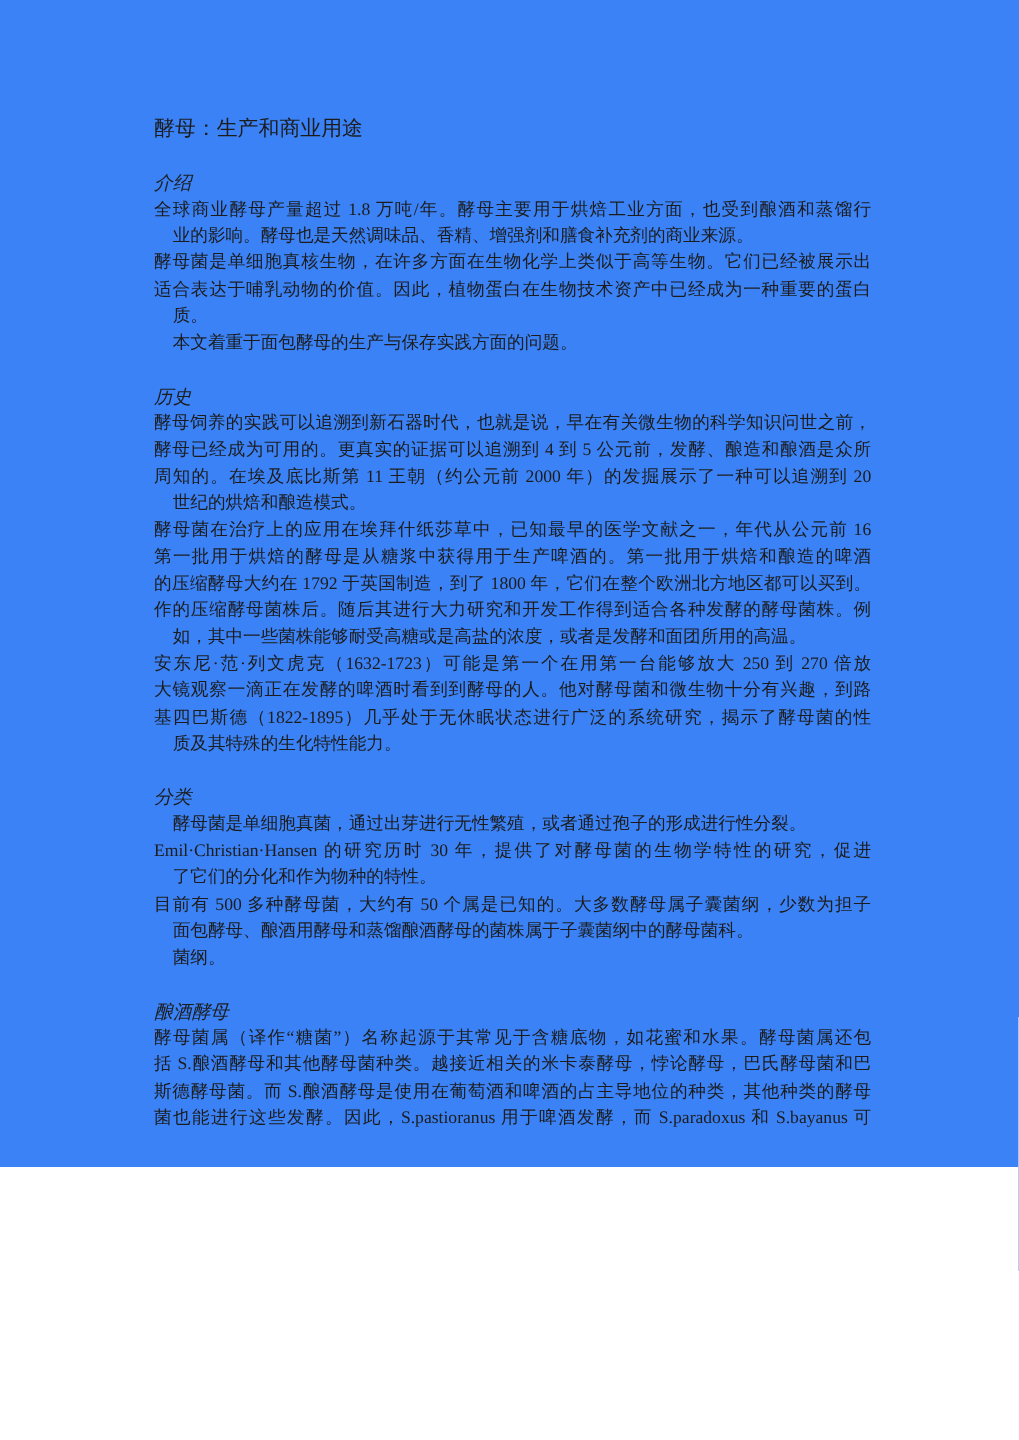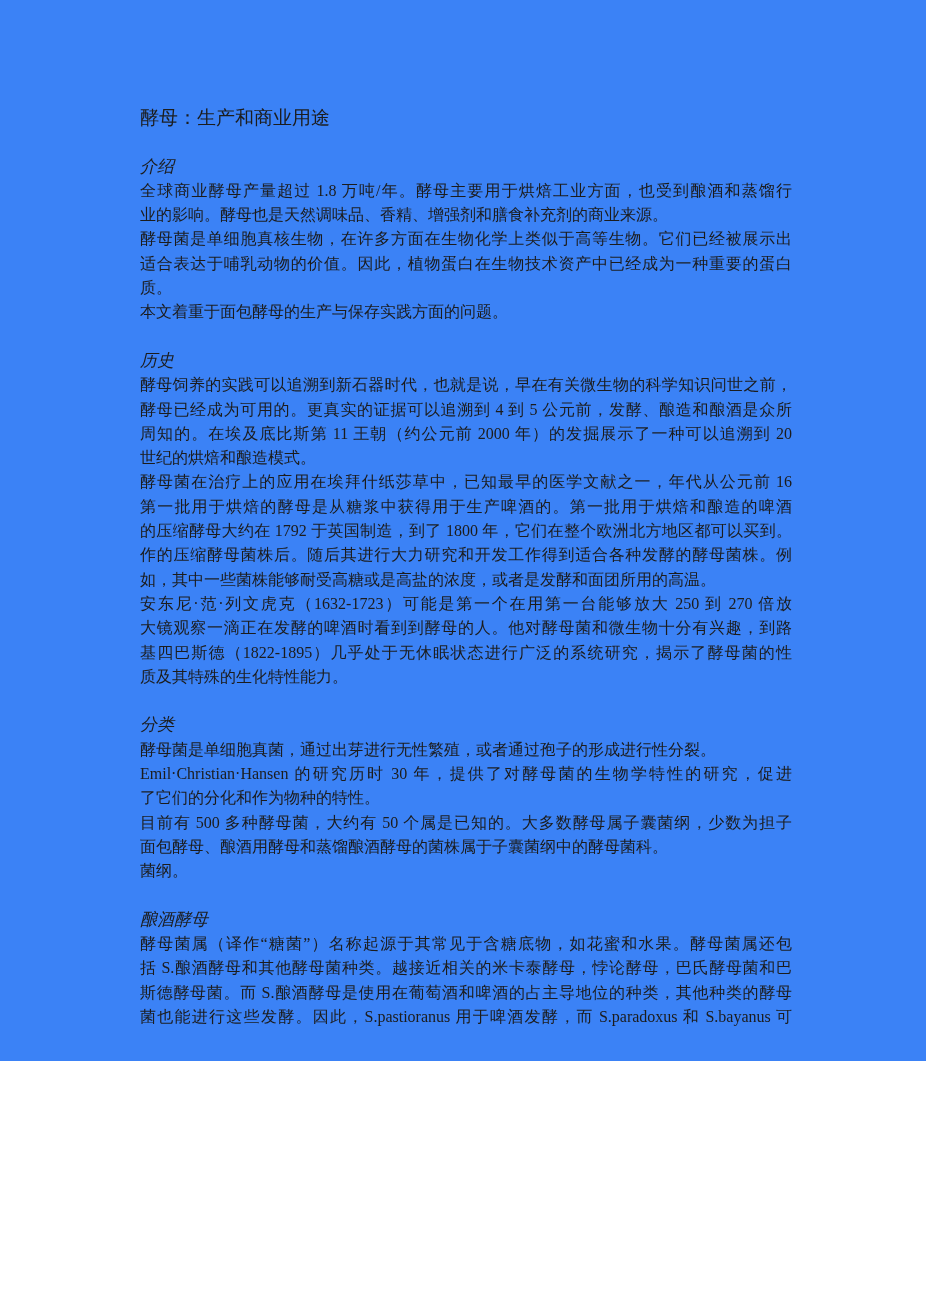--- a/index.html
+++ b/index.html
@@ -44,20 +44,21 @@
   }
   
   .line.j {
     text-align: justify;
     text-align-last: justify;
   }
   
   .line.e {
     text-align: left;
     white-space: nowrap;
+    margin-left: 17px;
   }
 </style>
 </head>
 <body>
 
 <div class="page">
   <div class="content">
 
     <h1 class="doc-title">酵母：生产和商业用途</h1>
 

